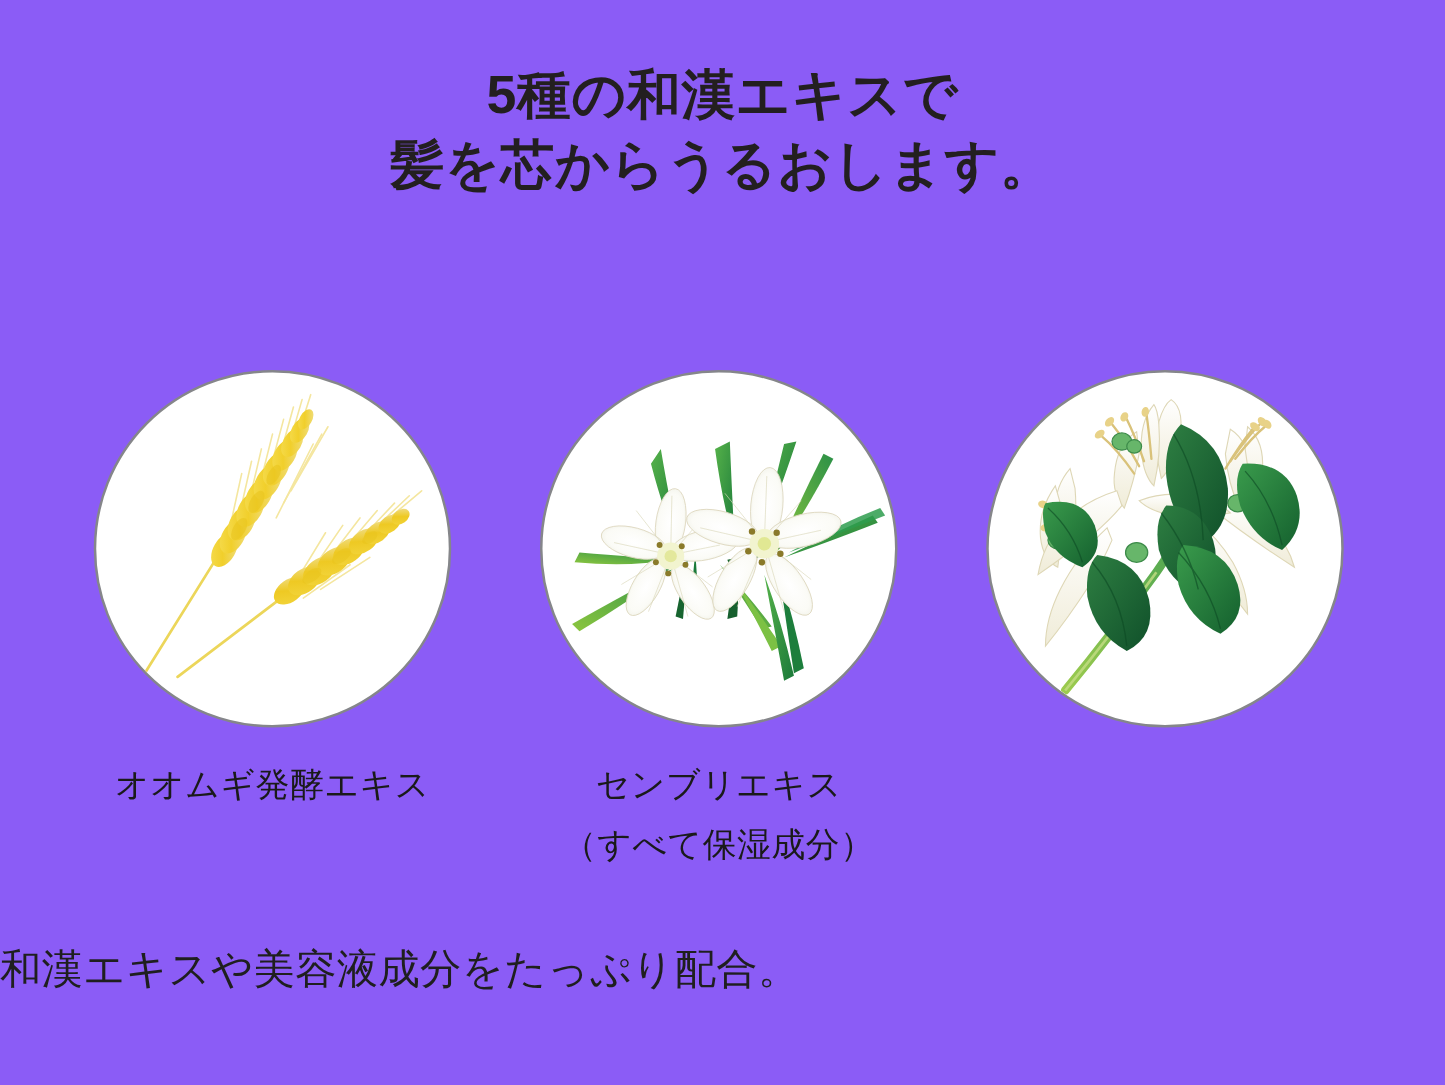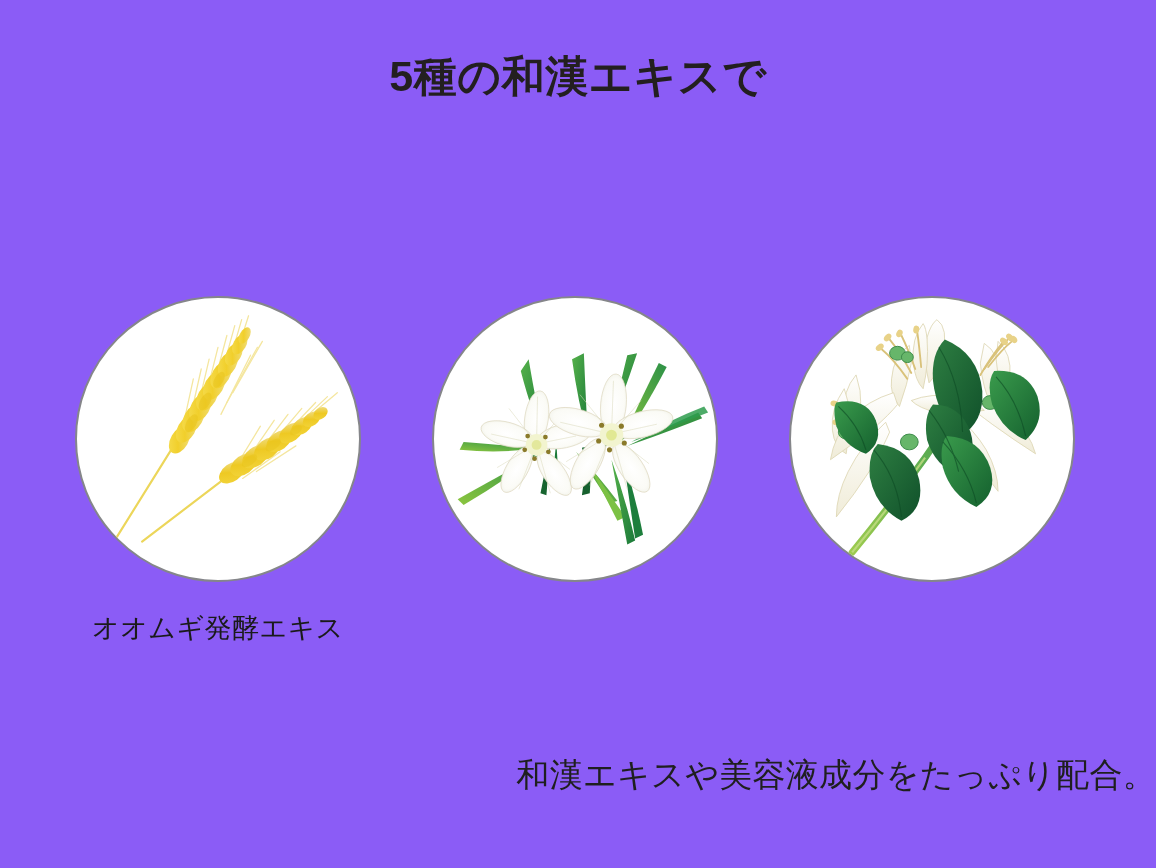--- a/index.html
+++ b/index.html
@@ -99,35 +99,36 @@
     font-size: 27px;
     line-height: 36px;
   }
 
   
   .footer-text {
     position: absolute;
     left: 0;
     top: 752px;
     width: 1156px;
-    text-align: right;
+    text-align: left;
     color: #1f1f1f;
     font-size: 33px;
     line-height: 45px;
     letter-spacing: 0.3px;
   }
   .footer-text .fline { display: block; white-space: nowrap; }
 </style>
 </head>
 <body>
 
 <div id="page">
 
   <div class="heading">
     <span class="hline">5種の和漢エキスで</span>
+    <span class="hline">髪を芯からうるおします。</span>
   </div>
 
   <div class="circles">
 
     <div class="circle-wrap c1">
       <div class="circle">
         <svg viewBox="0 0 286 286">
           <defs>
             <linearGradient id="bgrad1" x1="0" y1="1" x2="1" y2="0">
               <stop offset="0" stop-color="#f6de55"></stop>
@@ -407,19 +408,23 @@
         </svg>
       </div>
     </div>
 
   </div>
 
   <div class="captions">
     <div class="caption p1">
       <span>オオムギ発酵エキス</span>
     </div>
+    <div class="caption p2">
+      <span>センブリエキス</span>
+      <span class="sub">（すべて保湿成分）</span>
+    </div>
   </div>
 
   <div class="footer-text">
     <span class="fline">和漢エキスや美容液成分をたっぷり配合。</span>
   </div>
 
 </div>
 
 </body></html>

